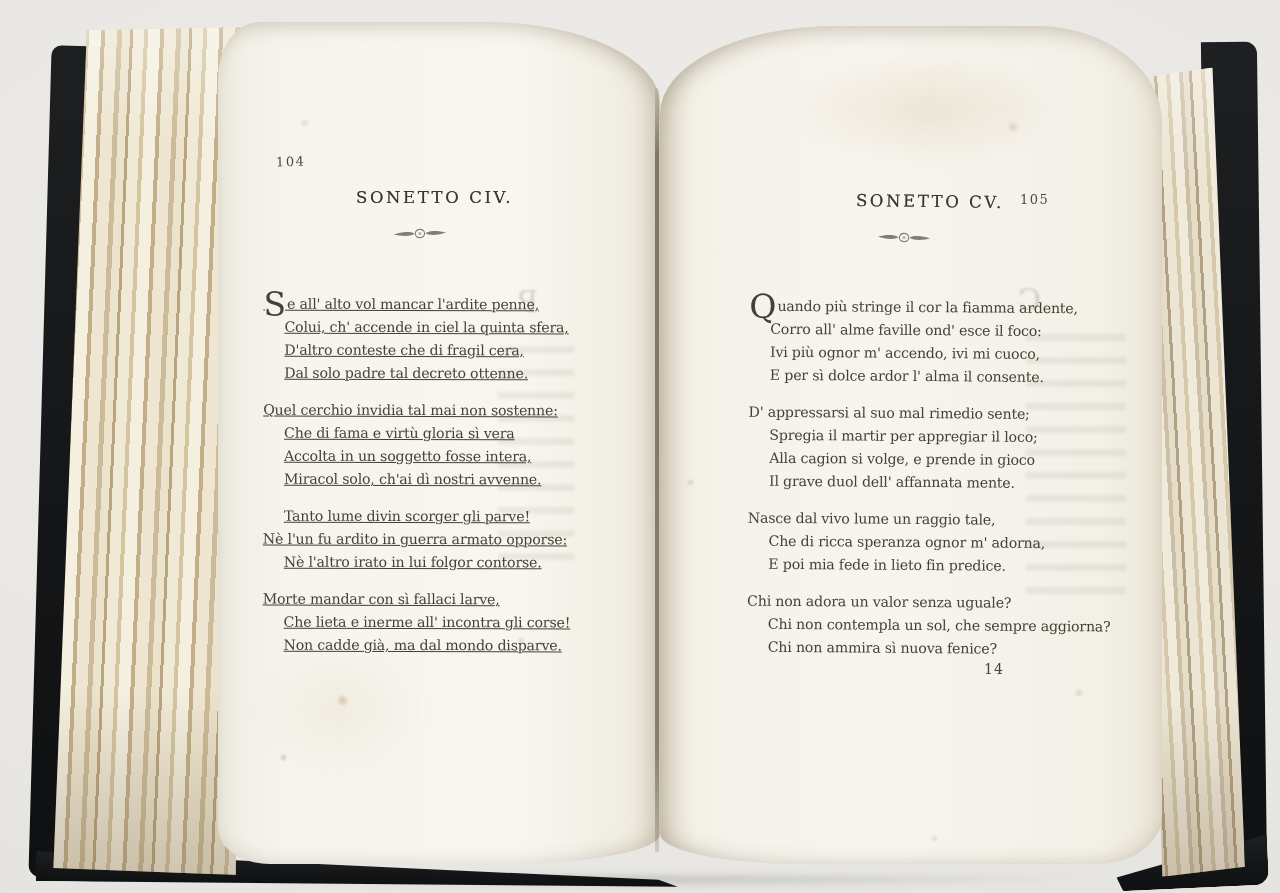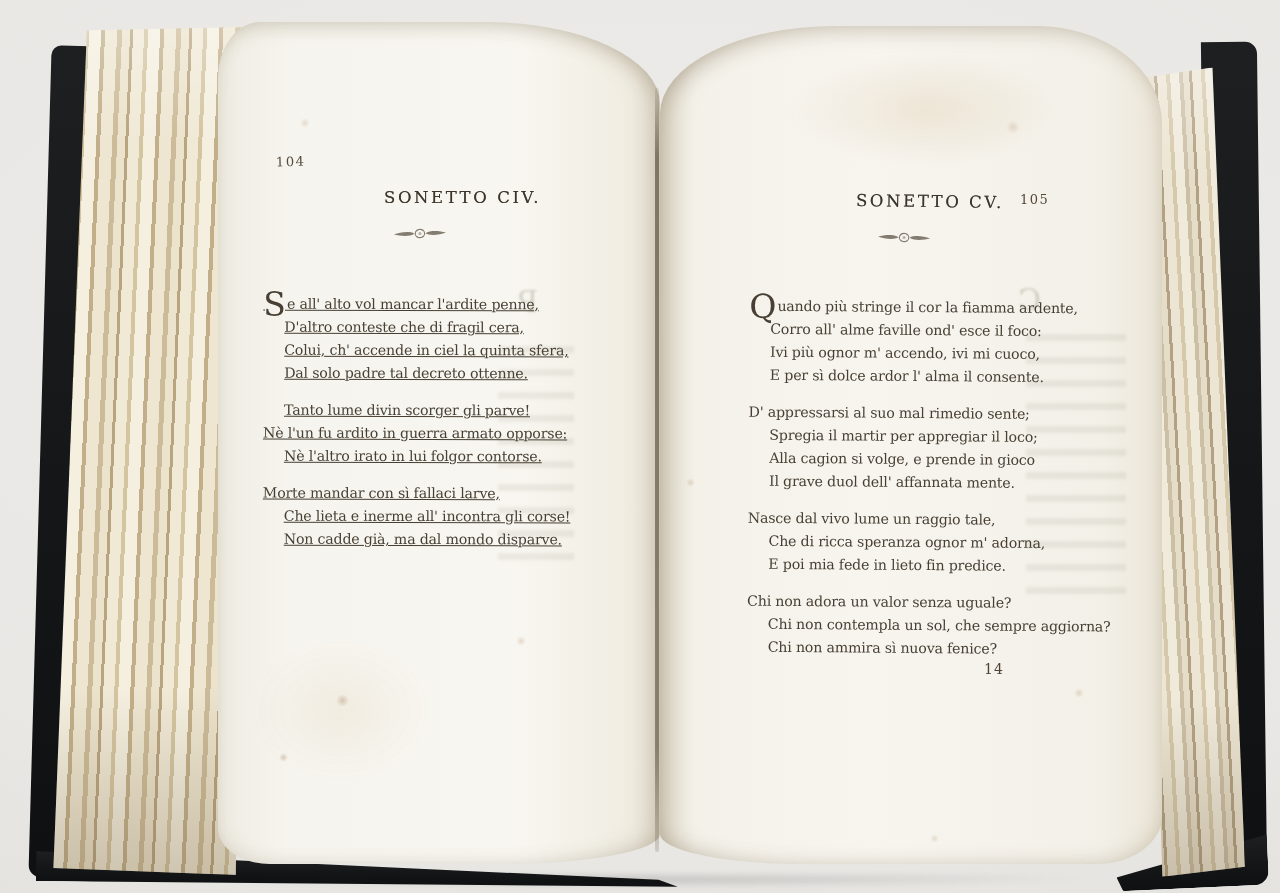--- a/index.html
+++ b/index.html
@@ -127,41 +127,47 @@
   <div class="spot" style="left:1006px;top:120px;width:14px;height:14px;opacity:.6;"></div>
   <div class="spot" style="left:1074px;top:688px;width:10px;height:10px;opacity:.7;"></div>
   <div class="spot" style="left:930px;top:834px;width:9px;height:9px;opacity:.6;"></div>
 
   <div class="ghost-letter" style="left:518px;top:284px;">P</div>
   <div class="ghost-col" style="left:498px;top:346px;width:76px;height:214px;"></div>
   <div class="ghost-letter" style="left:1018px;top:282px;">C</div>
   <div class="ghost-col" style="left:1026px;top:334px;width:100px;height:266px;"></div>
 
   <div class="pageno" style="left:276px;top:154px;transform:rotate(-1.5deg);">104</div>
-  <div class="heading" style="left:384px;top:188px;">SONETTO CIV.</div>
+  <div class="heading" style="left:356px;top:188px;">SONETTO CIV.</div>
   <div class="ornament" style="left:393px;top:226px;transform:rotate(-2deg);">
     <svg width="54" height="15" viewBox="0 0 60 16">
       <g fill="#6f675a" opacity="0.85">
         <ellipse cx="30" cy="8" rx="5.2" ry="4.6" fill="none" stroke="#6f675a" stroke-width="1.2"></ellipse>
         <circle cx="30" cy="8" r="1.8" opacity=".55"></circle>
         <path d="M24 8 C18 4.5, 8 6, 1 8 C8 10, 18 11.5, 24 8 Z"></path>
         <path d="M36 8 C42 4.5, 52 6, 59 8 C52 10, 42 11.5, 36 8 Z"></path>
         <circle cx="27" cy="4.5" r="1" opacity=".5"></circle>
           <circle cx="33" cy="4.5" r="1" opacity=".5"></circle>
         <circle cx="27" cy="11.5" r="1" opacity=".5"></circle>
           <circle cx="33" cy="11.5" r="1" opacity=".5"></circle>
       </g>
     </svg>
   </div>
   <div class="sonnet" style="left:263px;top:293px;width:300px;transform:rotate(0.15deg);text-decoration:underline;">
       <div class="stanza">
         <div class="line"><span class="dropcap">S</span>e all' alto vol mancar l'ardite penne,</div>
+        <div class="line indent">Colui, ch' accende in ciel la quinta sfera,</div>
         <div class="line indent">D'altro conteste che di fragil cera,</div>
-        <div class="line indent">Colui, ch' accende in ciel la quinta sfera,</div>
         <div class="line indent">Dal solo padre tal decreto ottenne.</div>
+      </div>
+      <div class="stanza">
+        <div class="line">Quel cerchio invidia tal mai non sostenne:</div>
+        <div class="line indent">Che di fama e virtù gloria sì vera</div>
+        <div class="line indent">Accolta in un soggetto fosse intera,</div>
+        <div class="line indent">Miracol solo, ch'ai dì nostri avvenne.</div>
       </div>
       <div class="stanza">
         <div class="line indent">Tanto lume divin scorger gli parve!</div>
         <div class="line">Nè l'un fu ardito in guerra armato opporse:</div>
         <div class="line indent">Nè l'altro irato in lui folgor contorse.</div>
       </div>
       <div class="stanza">
         <div class="line">Morte mandar con sì fallaci larve,</div>
         <div class="line indent">Che lieta e inerme all' incontra gli corse!</div>
         <div class="line indent">Non cadde già, ma dal mondo disparve.</div>

